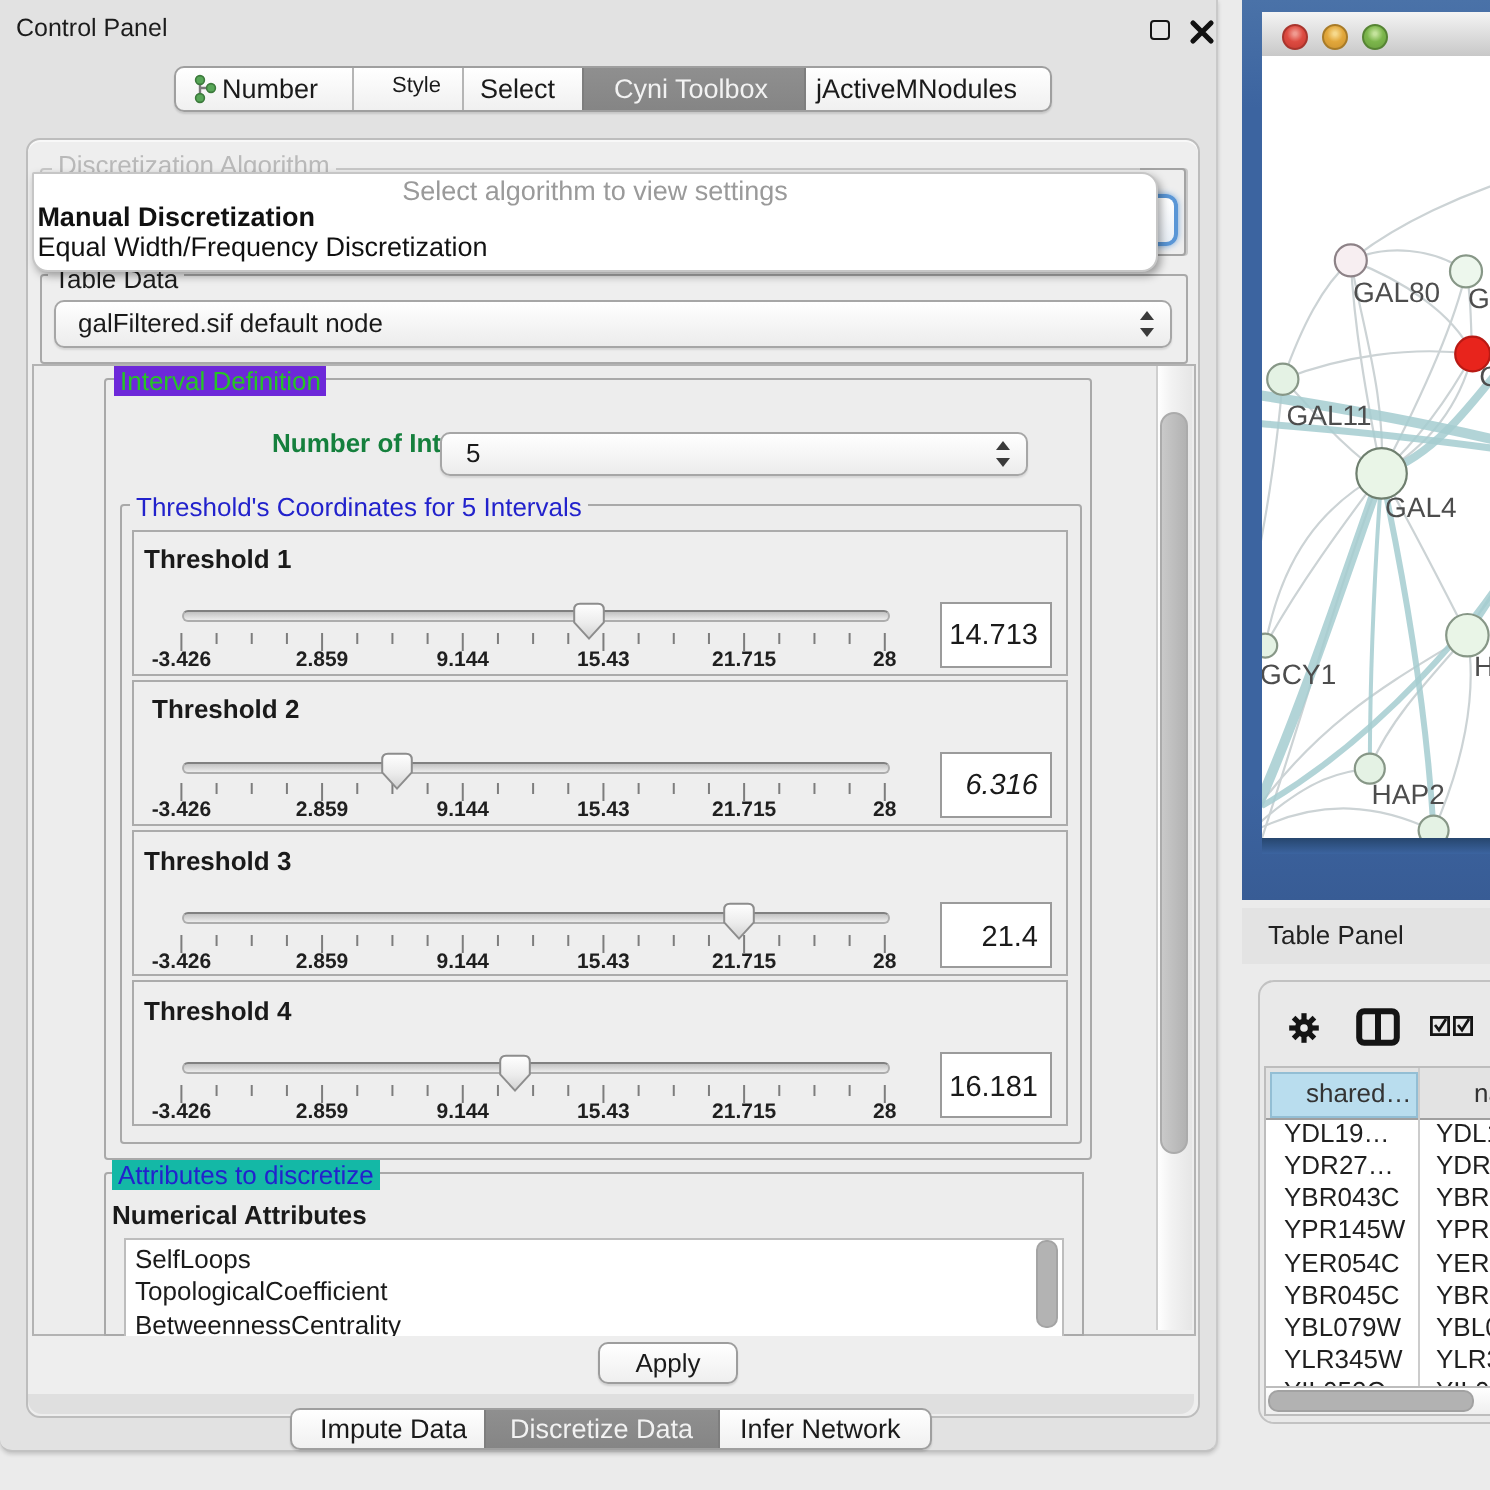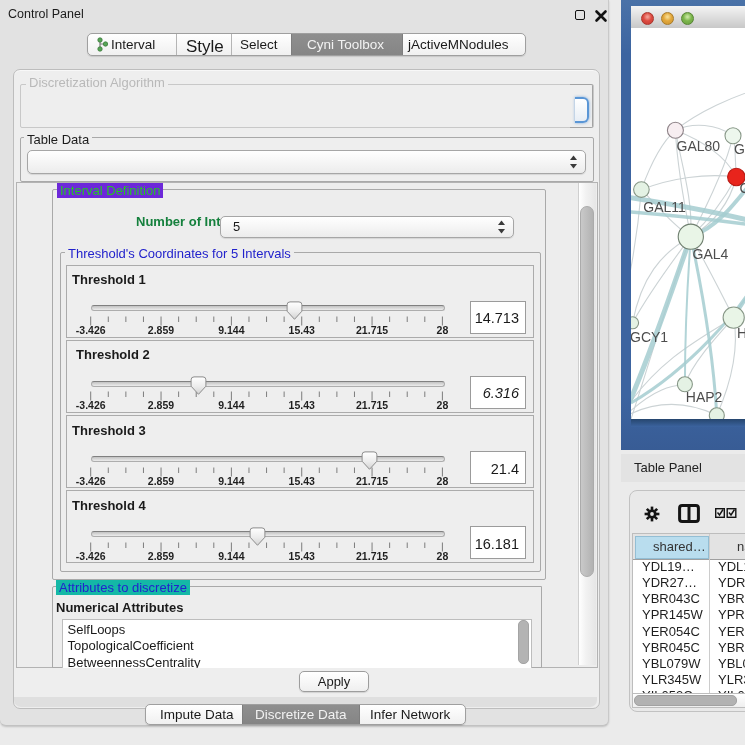--- a/index.html
+++ b/index.html
@@ -17,22 +17,22 @@
  <path d="M2.5 2.5 L11.5 11.5 M11.5 2.5 L2.5 11.5" stroke="#111" stroke-width="2.6" stroke-linecap="round"></path>
 </svg>
 
 <div class="abs" style="left:87px;top:33px;width:437px;height:21px;border:1px solid #9f9f9f;border-radius:5px;
  background:linear-gradient(#ffffff,#f0f0f0);box-shadow:0 1px 1px rgba(0,0,0,0.12);overflow:hidden;">
  <div class="abs" style="left:0;top:0;width:87.5px;height:21px;border-right:1px solid #b5b5b5;"></div>
  <div class="abs" style="left:87.5px;top:0;width:55.5px;height:21px;border-right:1px solid #b5b5b5;"></div>
  <div class="abs" style="left:143px;top:0;width:60px;height:21px;"></div>
  <div class="abs" style="left:203px;top:0;width:110px;height:21px;background:linear-gradient(#8f8f8f,#858585);border-right:1px solid #7e7e7e;border-left:1px solid #7e7e7e;"></div>
  <div class="abs" style="left:314px;top:0;width:123px;height:21px;"></div>
- <div class="abs" style="left:23px;top:3px;font-size:13.5px;color:#1a1a1a;">Interval</div>
- <div class="abs" style="left:98px;top:3px;font-size:17px;color:#1a1a1a;">Style</div>
+ <div class="abs" style="left:23px;top:3px;font-size:13.5px;color:#1a1a1a;">Number</div>
+ <div class="abs" style="left:108px;top:3px;font-size:11px;color:#1a1a1a;">Style</div>
  <div class="abs" style="left:152px;top:3px;font-size:13.5px;color:#1a1a1a;">Select</div>
  <div class="abs" style="left:219px;top:3px;font-size:13.5px;color:#f2f2f2;">Cyni Toolbox</div>
  <div class="abs" style="left:320px;top:3px;font-size:13.5px;color:#1a1a1a;">jActiveMNodules</div>
  <svg class="abs" style="left:7px;top:3px;" width="15" height="15" viewBox="0 0 15 15">
   <path d="M5 3 L5 12 M5 7 L10 7" stroke="#7a7a7a" stroke-width="1.2" fill="none"></path>
   <circle cx="5" cy="3" r="2.2" fill="#57a657" stroke="#3c7a3c" stroke-width="0.8"></circle>
   <circle cx="10.5" cy="7" r="2.2" fill="#57a657" stroke="#3c7a3c" stroke-width="0.8"></circle>
   <circle cx="5" cy="12" r="2.2" fill="#57a657" stroke="#3c7a3c" stroke-width="0.8"></circle>
  </svg>
 </div>
@@ -43,20 +43,21 @@
 <div class="abs" style="left:20px;top:84px;width:572px;height:42px;border:1px solid #c8c8c8;border-radius:2px;"></div>
 <div class="abs" style="left:26px;top:75px;font-size:13px;color:#b9b9b9;background:#eeeeee;padding:0 3px;">Discretization Algorithm</div>
 <div class="abs" style="left:570px;top:84px;width:22px;height:42px;border:1px solid #a3a3a3;border-left:none;border-radius:0 2px 2px 0;"></div>
 <div class="abs" style="left:575px;top:97px;width:12px;height:22px;border:2.5px solid #5a96d6;border-radius:0 6px 6px 0;border-left:none;
  background:linear-gradient(#ffffff,#e8eef5);box-shadow:0 0 3px rgba(90,150,214,0.8);"></div>
 
 <div class="abs" style="left:20px;top:137px;width:572px;height:43px;border:1px solid #a9a9a9;border-radius:2px;"></div>
 <div class="abs" style="left:24px;top:132px;font-size:13px;color:#1c1c1c;background:#eeeeee;padding:0 3px;">Table Data</div>
 <div class="abs" style="left:27px;top:150px;width:557px;height:22px;border:1px solid #a6a6a6;border-radius:5px;
  background:linear-gradient(#ffffff,#ececec);box-shadow:0 1px 1px rgba(0,0,0,0.1);">
+ <div class="abs" style="left:11px;top:3px;font-size:13px;color:#1a1a1a;">galFiltered.sif default node</div>
  <svg class="abs" style="left:541px;top:4px;" width="9" height="14" viewBox="0 0 9 14">
   <path d="M4.5 0.5 L8 5 L1 5 Z" fill="#3a3a3a"></path>
         <path d="M4.5 13.5 L8 9 L1 9 Z" fill="#3a3a3a"></path>
  </svg>
 </div>
 
 <div class="abs" style="left:16px;top:182px;width:580px;height:484px;border:1px solid #b3b3b3;background:#ededed;overflow:hidden;"></div>
 <div class="abs" style="left:578px;top:183px;width:17px;height:482px;background:linear-gradient(90deg,#ffffff,#f2f2f2 40%,#e6e6e6);border-left:1px solid #cfcfcf;"></div>
 <div class="abs" style="left:580px;top:206px;width:12px;height:369px;background:linear-gradient(90deg,#c9c9c9,#b2b2b2);border:1px solid #ababab;border-radius:7px;"></div>
 
@@ -273,20 +274,26 @@
 
 <div class="abs" style="left:14px;top:697px;width:583px;height:10px;background:#dfdfdf;border-radius:0 0 7px 7px;"></div>
 <div class="abs" style="left:145px;top:704px;width:319px;height:19px;border:1px solid #9f9f9f;border-radius:5px;
  background:linear-gradient(#ffffff,#f0f0f0);box-shadow:0 1px 1px rgba(0,0,0,0.12);overflow:hidden;">
  <div class="abs" style="left:96px;top:0;width:116px;height:19px;background:linear-gradient(#8f8f8f,#858585);border-left:1px solid #7e7e7e;border-right:1px solid #7e7e7e;"></div>
  <div class="abs" style="left:14px;top:2px;font-size:13.5px;color:#1a1a1a;">Impute Data</div>
  <div class="abs" style="left:109px;top:2px;font-size:13.5px;color:#f2f2f2;">Discretize Data</div>
  <div class="abs" style="left:224px;top:2px;font-size:13.5px;color:#1a1a1a;">Infer Network</div>
 </div>
 
+<div class="abs" style="left:15.7px;top:86px;width:561.6px;height:48px;background:#ffffff;
+ border:1px solid #c6c6c6;border-radius:1px 8px 8px 8px;box-shadow:1.5px 2px 4px rgba(0,0,0,0.35);">
+ <div class="abs" style="left:0;top:1px;width:100%;text-align:center;font-size:13.5px;color:#9a9a9a;">Select algorithm to view settings</div>
+ <div class="abs b" style="left:2px;top:14px;font-size:13.5px;color:#111111;">Manual Discretization</div>
+ <div class="abs" style="left:2px;top:28.5px;font-size:13.5px;color:#111111;">Equal Width/Frequency Discretization</div>
+</div>
 
 <div class="abs" style="left:621px;top:0;width:124px;height:450px;background:linear-gradient(#4a72a8,#3c64a0 12%,#3c64a0 88%,#385c95);"></div>
 <div class="abs" style="left:631px;top:419px;width:114px;height:8px;background:linear-gradient(#26466e,#3c64a0);"></div>
 <div class="abs" style="left:631px;top:6px;width:114px;height:22px;background:linear-gradient(#f4f4f4,#c8c8c8);border-bottom:1px solid #8e8e8e;"></div>
 <div class="abs" style="left:641px;top:12px;width:11px;height:11px;border-radius:50%;background:radial-gradient(circle at 50% 35%,#f09a90 8%,#dd4b41 45%,#c63a31);border:0.5px solid #a8352d;"></div>
 <div class="abs" style="left:661px;top:12px;width:11px;height:11px;border-radius:50%;background:radial-gradient(circle at 50% 35%,#f6d98c 8%,#e2a73b 45%,#cc9330);border:0.5px solid #a87b28;"></div>
 <div class="abs" style="left:681px;top:12px;width:11px;height:11px;border-radius:50%;background:radial-gradient(circle at 50% 35%,#c4e39c 8%,#7cb64c 45%,#699f3e);border:0.5px solid #568434;"></div>
 <div class="abs" style="left:631px;top:28px;width:114px;height:391px;background:#ffffff;overflow:hidden;padding-left:14px;">
 <svg width="114" height="391" viewBox="0 0 114 391" style="position:absolute;left:0;top:0;">
  <g fill="none" stroke="#ccd3d5" stroke-width="1.1">

